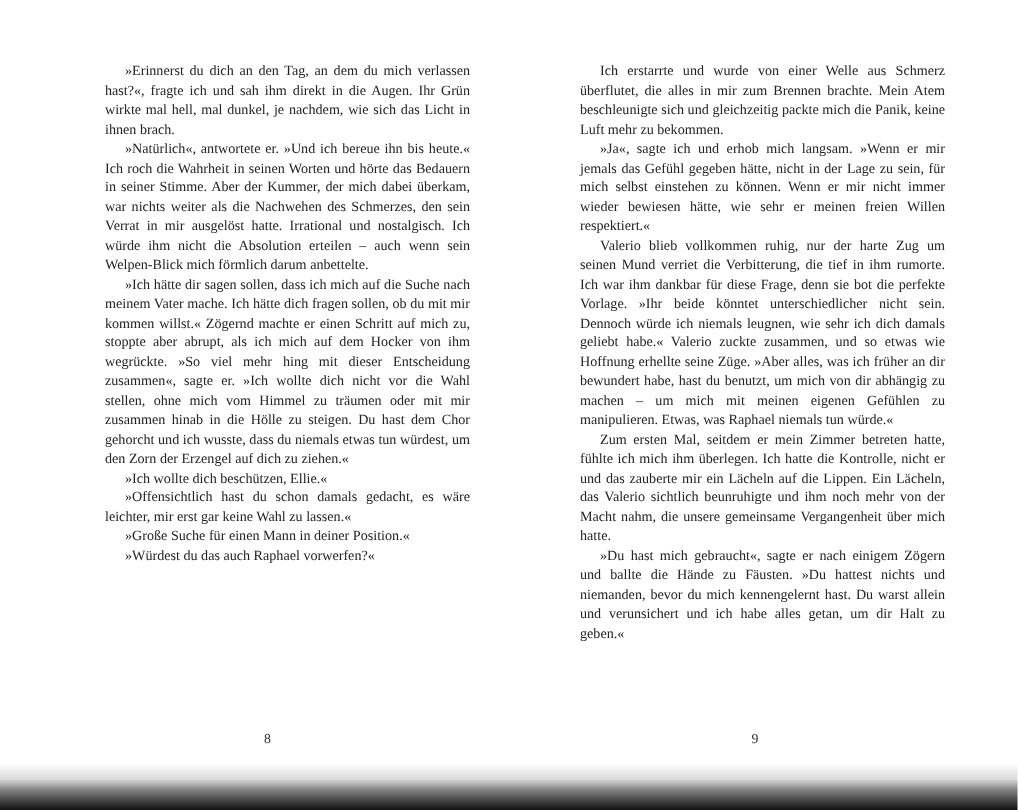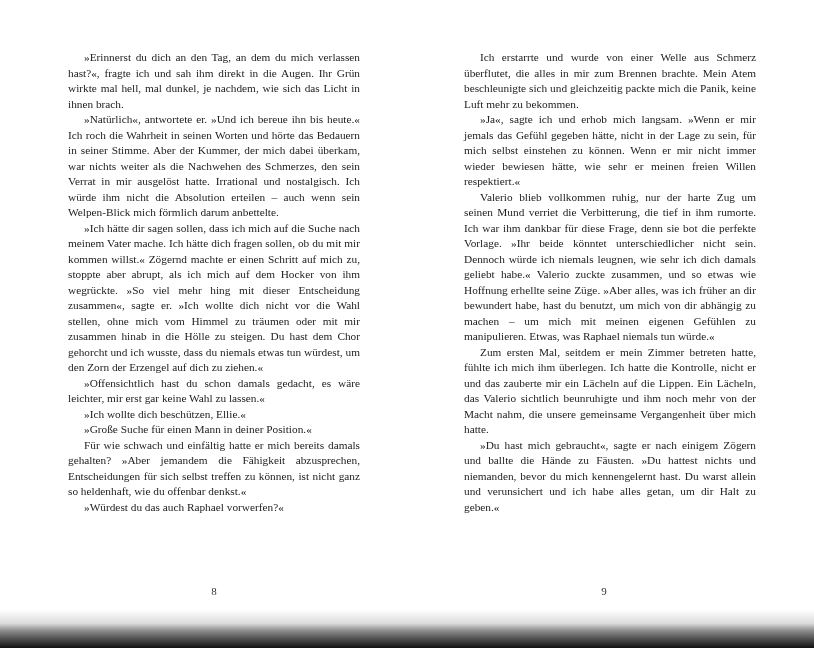--- a/index.html
+++ b/index.html
@@ -22,21 +22,21 @@
   }
   .text-col {
     position: absolute;
     top: 50px;
     width: 292px;
     font-size: 11.3px;
     line-height: 15.5px;
     text-align: justify;
     color: #222222;
   }
-  .text-col.left  { left: 68px; }
+  .text-col.left  { left: 84px; }
   .text-col.right { left: 464px; }
   .text-col p {
     margin: 0;
     padding: 0;
     text-indent: 16px;
     hyphens: auto;
     -webkit-hyphens: auto;
   }
   .page-number {
     position: absolute;
@@ -65,24 +65,23 @@
 </style>
 </head>
 <body>
 
 <div class="book-spread">
 
   <div class="text-col left">
     <p>»Erinnerst du dich an den Tag, an dem du mich verlassen hast?«, fragte ich und sah ihm direkt in die Augen. Ihr Grün wirkte mal hell, mal dunkel, je nachdem, wie sich das Licht in ihnen brach.</p>
     <p>»Natürlich«, antwortete er. »Und ich bereue ihn bis heute.« Ich roch die Wahrheit in seinen Worten und hörte das Bedauern in seiner Stimme. Aber der Kummer, der mich dabei überkam, war nichts weiter als die Nachwehen des Schmerzes, den sein Verrat in mir ausgelöst hatte. Irrational und nostalgisch. Ich würde ihm nicht die Absolution erteilen – auch wenn sein Welpen-Blick mich förmlich darum anbettelte.</p>
     <p>»Ich hätte dir sagen sollen, dass ich mich auf die Suche nach meinem Vater mache. Ich hätte dich fragen sollen, ob du mit mir kommen willst.« Zögernd machte er einen Schritt auf mich zu, stoppte aber abrupt, als ich mich auf dem Hocker von ihm wegrückte. »So viel mehr hing mit dieser Entscheidung zusammen«, sagte er. »Ich wollte dich nicht vor die Wahl stellen, ohne mich vom Himmel zu träumen oder mit mir zusammen hinab in die Hölle zu steigen. Du hast dem Chor gehorcht und ich wusste, dass du niemals etwas tun würdest, um den Zorn der Erzengel auf dich zu ziehen.«</p>
+    <p>»Ich wollte dich beschützen, Ellie.«</p>
     <p>»Offensichtlich hast du schon damals gedacht, es wäre leichter, mir erst gar keine Wahl zu lassen.«</p>
-    <p>»Ich wollte dich beschützen, Ellie.«</p>
     <p>»Große Suche für einen Mann in deiner Position.«</p>
-    <p>Für wie schwach und einfältig hatte er mich bereits damals gehalten? »Aber jemandem die Fähigkeit abzusprechen, Entscheidungen für sich selbst treffen zu können, ist nicht ganz so heldenhaft, wie du offenbar denkst.«</p>
     <p>»Würdest du das auch Raphael vorwerfen?«</p>
   </div>
 
   <div class="text-col right">
     <p>Ich erstarrte und wurde von einer Welle aus Schmerz überflutet, die alles in mir zum Brennen brachte. Mein Atem beschleunigte sich und gleichzeitig packte mich die Panik, keine Luft mehr zu bekommen.</p>
     <p>»Ja«, sagte ich und erhob mich langsam. »Wenn er mir jemals das Gefühl gegeben hätte, nicht in der Lage zu sein, für mich selbst einstehen zu können. Wenn er mir nicht immer wieder bewiesen hätte, wie sehr er meinen freien Willen respektiert.«</p>
     <p>Valerio blieb vollkommen ruhig, nur der harte Zug um seinen Mund verriet die Verbitterung, die tief in ihm rumorte. Ich war ihm dankbar für diese Frage, denn sie bot die perfekte Vorlage. »Ihr beide könntet unterschiedlicher nicht sein. Dennoch würde ich niemals leugnen, wie sehr ich dich damals geliebt habe.« Valerio zuckte zusammen, und so etwas wie Hoffnung erhellte seine Züge. »Aber alles, was ich früher an dir bewundert habe, hast du benutzt, um mich von dir abhängig zu machen – um mich mit meinen eigenen Gefühlen zu manipulieren. Etwas, was Raphael niemals tun würde.«</p>
     <p>Zum ersten Mal, seitdem er mein Zimmer betreten hatte, fühlte ich mich ihm überlegen. Ich hatte die Kontrolle, nicht er und das zauberte mir ein Lächeln auf die Lippen. Ein Lächeln, das Valerio sichtlich beunruhigte und ihm noch mehr von der Macht nahm, die unsere gemeinsame Vergangenheit über mich hatte.</p>
     <p>»Du hast mich gebraucht«, sagte er nach einigem Zögern und ballte die Hände zu Fäusten. »Du hattest nichts und niemanden, bevor du mich kennengelernt hast. Du warst allein und verunsichert und ich habe alles getan, um dir Halt zu geben.«</p>
   </div>

